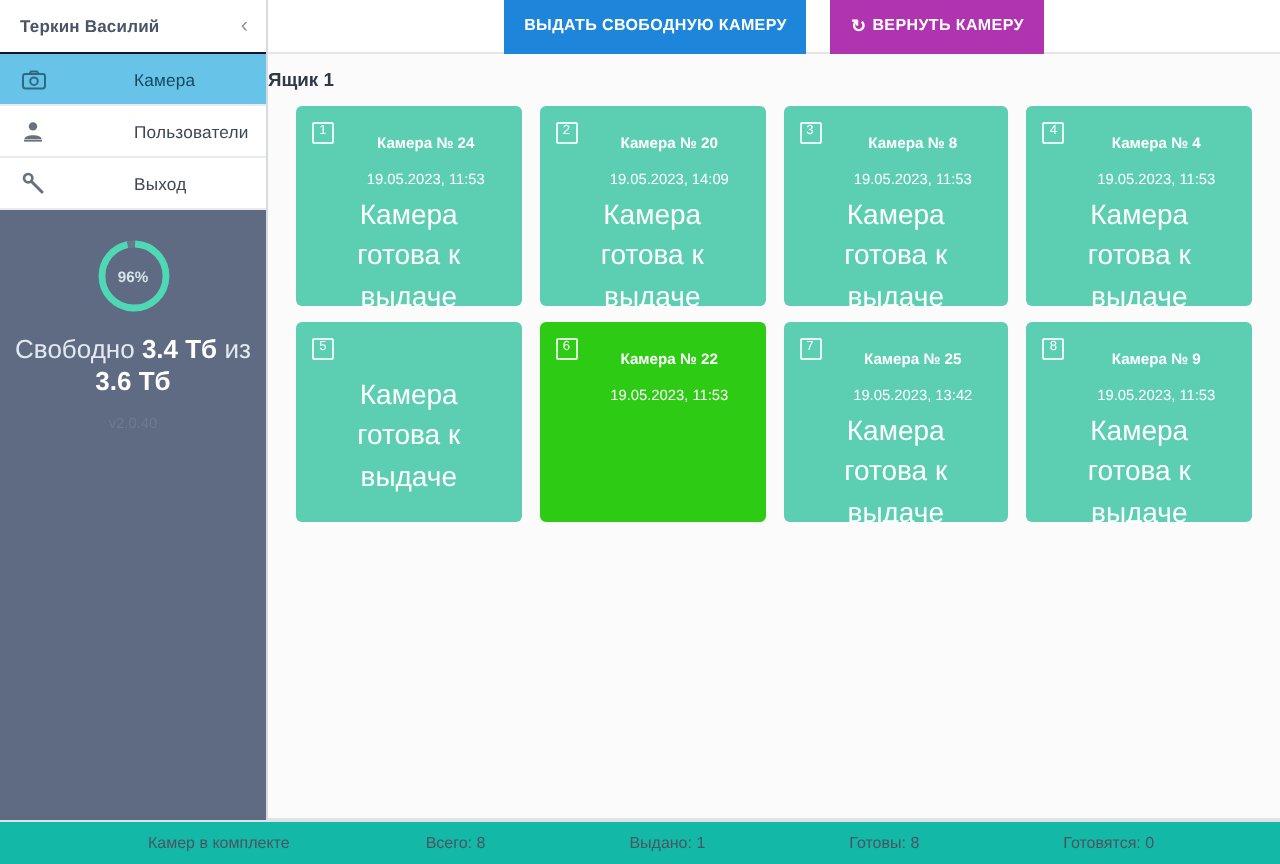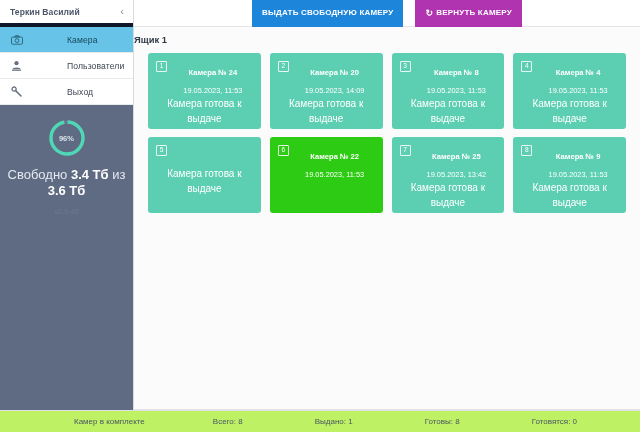--- a/index.html
+++ b/index.html
@@ -10,21 +10,21 @@
     overflow: hidden;
   }
   .app { width: 640px; height: 432px; display: flex; flex-direction: column; background: #f2f3f5; }
   .body-row { flex: 1; display: flex; min-height: 0; }
 
   
   .sidebar { width: 134px; flex: 0 0 134px; display: flex; flex-direction: column;
              background: #5e6b82; border-right: 1px solid #d7dadf; }
   .sidebar-head { height: 27px; background: #ffffff; display: flex; align-items: center;
                   justify-content: space-between; padding: 0 7px 0 10px;
-                  border-bottom: 4px solid #0f172a; }
+                  border-bottom: 1px solid #0f172a; }
   .sidebar-user { font-size: 8.5px; color: #4a5568; font-weight: bold; letter-spacing: .1px; }
   .collapse-chevron { font-size: 11px; color: #8a93a3; line-height: 1; padding: 0 2px; cursor: pointer; }
 
   .nav { background: #ffffff; }
   .nav-item { height: 26px; display: flex; align-items: center; padding-left: 11px;
               border-bottom: 1px solid #e8eaee; cursor: pointer; gap: 36px; }
   .nav-item.active { background: #67c4e8; }
   .nav-icon { width: 20px; flex: 0 0 20px; display: flex; align-items: center; justify-content: flex-start; }
   .nav-icon svg { display: block; }
   .nav-label { font-size: 8.6px; color: #3d4754; letter-spacing: .1px; }
@@ -50,36 +50,36 @@
   .btn-issue { background: #1e86da; }
   .btn-return { background: #b034b0; }
   .btn-return .refresh-icon { font-size: 9px; line-height: 1; }
 
   .panel { flex: 1; margin: 0; background: #fbfbfb; display: flex; flex-direction: column;
            min-height: 0; border-bottom: 1px solid #e1e3e7; }
   .panel-title { text-align: left; font-size: 9.4px; font-weight: bold; color: #2f3a48;
                  padding: 7px 0 8px; }
   .grid { padding: 0 14px; display: grid; grid-template-columns: repeat(4, 1fr);
           gap: 8px 9px; align-content: start; }
-  .card { height: 76px; border-radius: 3px; background: #5ccfb2; color: #ffffff;
+  .card { height: 100px; border-radius: 3px; background: #5ccfb2; color: #ffffff;
           padding: 8px 8px 6px; display: flex; flex-direction: column; cursor: pointer; }
   .card.issued { background: #2ecb14; }
   .card-head { display: flex; align-items: flex-start; gap: 6px; }
   .card-num { flex: 0 0 auto; width: 11px; height: 11px; border: 1px solid rgba(255,255,255,.85);
               border-radius: 1px; font-size: 6.6px; display: flex; align-items: center;
               justify-content: center; line-height: 1; }
   .card-meta { flex: 1; text-align: center; }
   .card-name { font-size: 7.6px; font-weight: bold; line-height: 1.25; }
   .card-date { font-size: 7.4px; line-height: 1.3; }
   .card-status { flex: 1; display: flex; align-items: center; justify-content: center;
-                 text-align: center; font-size: 10px; line-height: 1.45; padding: 0 2px; }
+                 text-align: center; font-size: 14px; line-height: 1.45; padding: 0 2px; }
   .card.issued .card-status { font-weight: bold; }
 
   
-  .footer { height: 22px; flex: 0 0 22px; background: #bef264; border-top: 1px solid #dfe1e5;
+  .footer { height: 22px; flex: 0 0 22px; background: #14b8a6; border-top: 1px solid #dfe1e5;
             display: flex; align-items: center; padding-left: 74px; gap: 0; }
   .footer-cell { font-size: 8px; color: #4a5564; white-space: nowrap; }
   .footer-cell.label { margin-right: 36px; }
   .footer-cell.stat { margin-right: 40px; padding-left: 32px; }
 </style>
 </head>
 <body>
 
 <div class="app">
   <div class="body-row">

